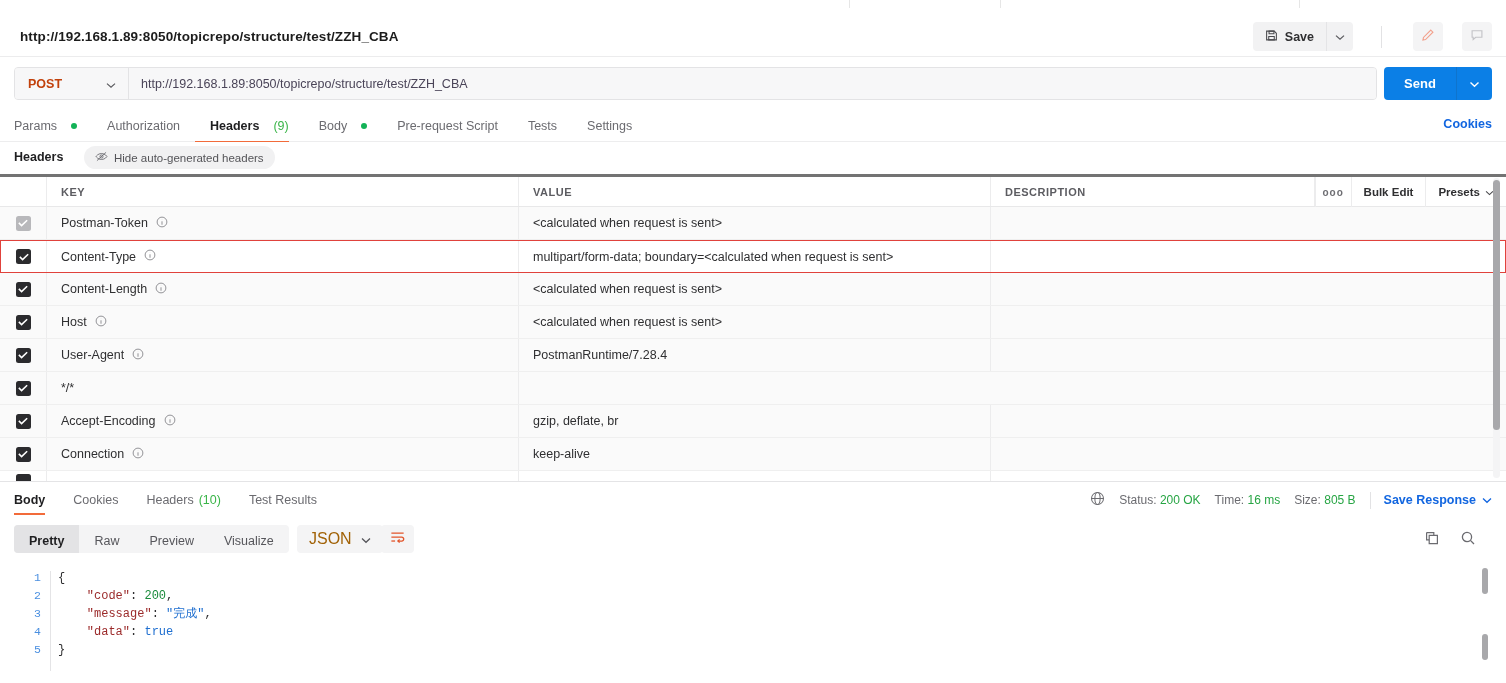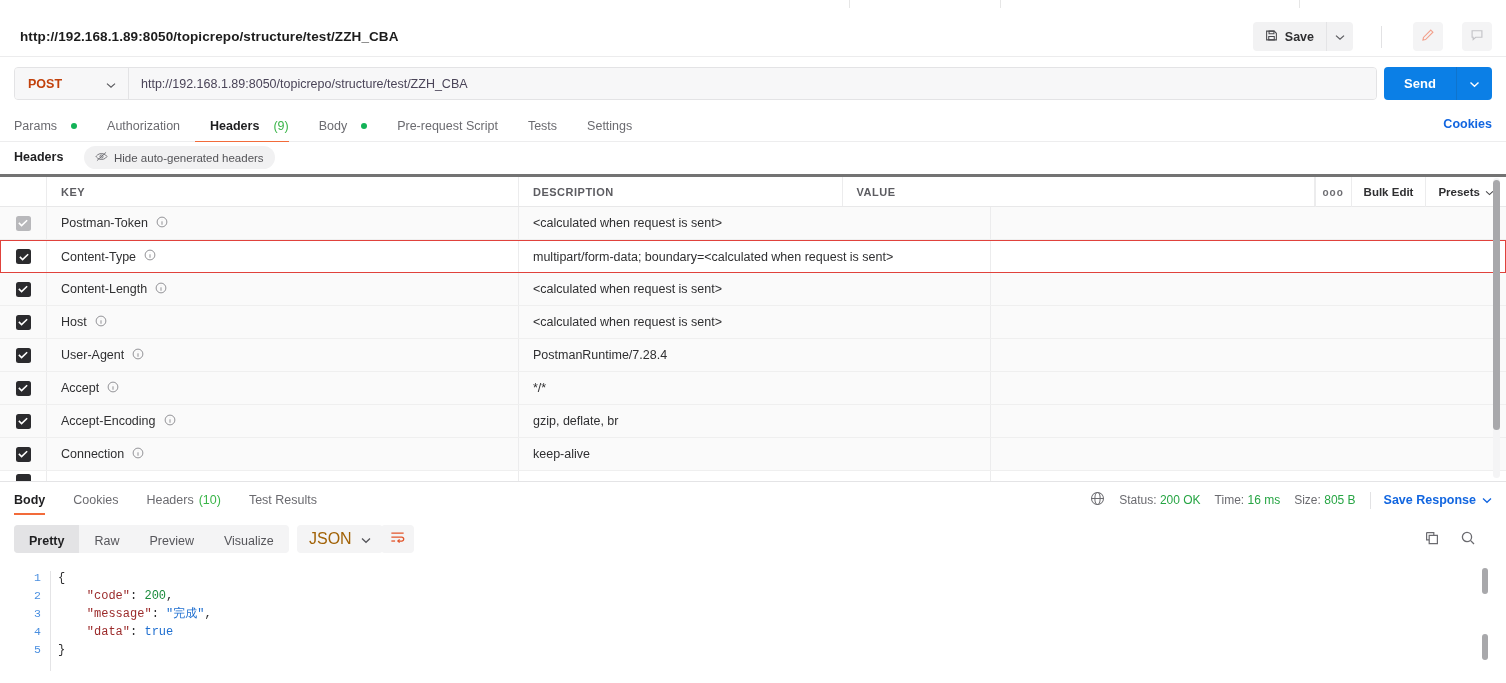--- a/index.html
+++ b/index.html
@@ -374,22 +374,22 @@
         </svg>
       </span>
       <span>Hide auto-generated headers</span>
     </button>
   </div>
 
   <div class="tablewrap">
     <div class="thead">
       <div class="th c-check"></div>
       <div class="th c-key">KEY</div>
+      <div class="th c-val">VALUE</div>
       <div class="th c-desc">DESCRIPTION</div>
-      <div class="th c-val">VALUE</div>
       <div class="th-actions">
         <div class="th-act dots">ooo</div>
         <div class="th-act">Bulk Edit</div>
         <div class="th-act">
           <span>Presets</span>
           <span>
             <svg width="9" height="6" viewBox="0 0 10 7" fill="none" stroke="#4a4a4e" stroke-width="1.3">
                 <path d="M1 1.6 5 5.3 9 1.6"></path>
               </svg>
           </span>
@@ -505,29 +505,20 @@
       </div>
 
       <div class="trow alt">
         <div class="td c-check">
           <span class="cbox">
             <svg width="10" height="8" viewBox="0 0 12 9" fill="none" stroke="#fff" stroke-width="1.9">
                 <path d="M1 4.4 4.3 7.6 11 1.2"></path>
               </svg>
           </span>
         </div>
-        <div class="td c-key">
-          <span class="keytext">Accept</span>
-          <span class="infoi">
-            <svg width="12" height="12" viewBox="0 0 14 14" fill="none" stroke="#8c8c91" stroke-width="1.1">
-                <circle cx="7" cy="7" r="5.7"></circle>
-                <path d="M7 6.2v4M7 4.1v.1"></path>
-              </svg>
-          </span>
-        </div>
         <div class="td c-val">*/*</div>
         <div class="td c-desc"></div>
       </div>
 
       <div class="trow alt">
         <div class="td c-check">
           <span class="cbox">
             <svg width="10" height="8" viewBox="0 0 12 9" fill="none" stroke="#fff" stroke-width="1.9">
                 <path d="M1 4.4 4.3 7.6 11 1.2"></path>
               </svg>

